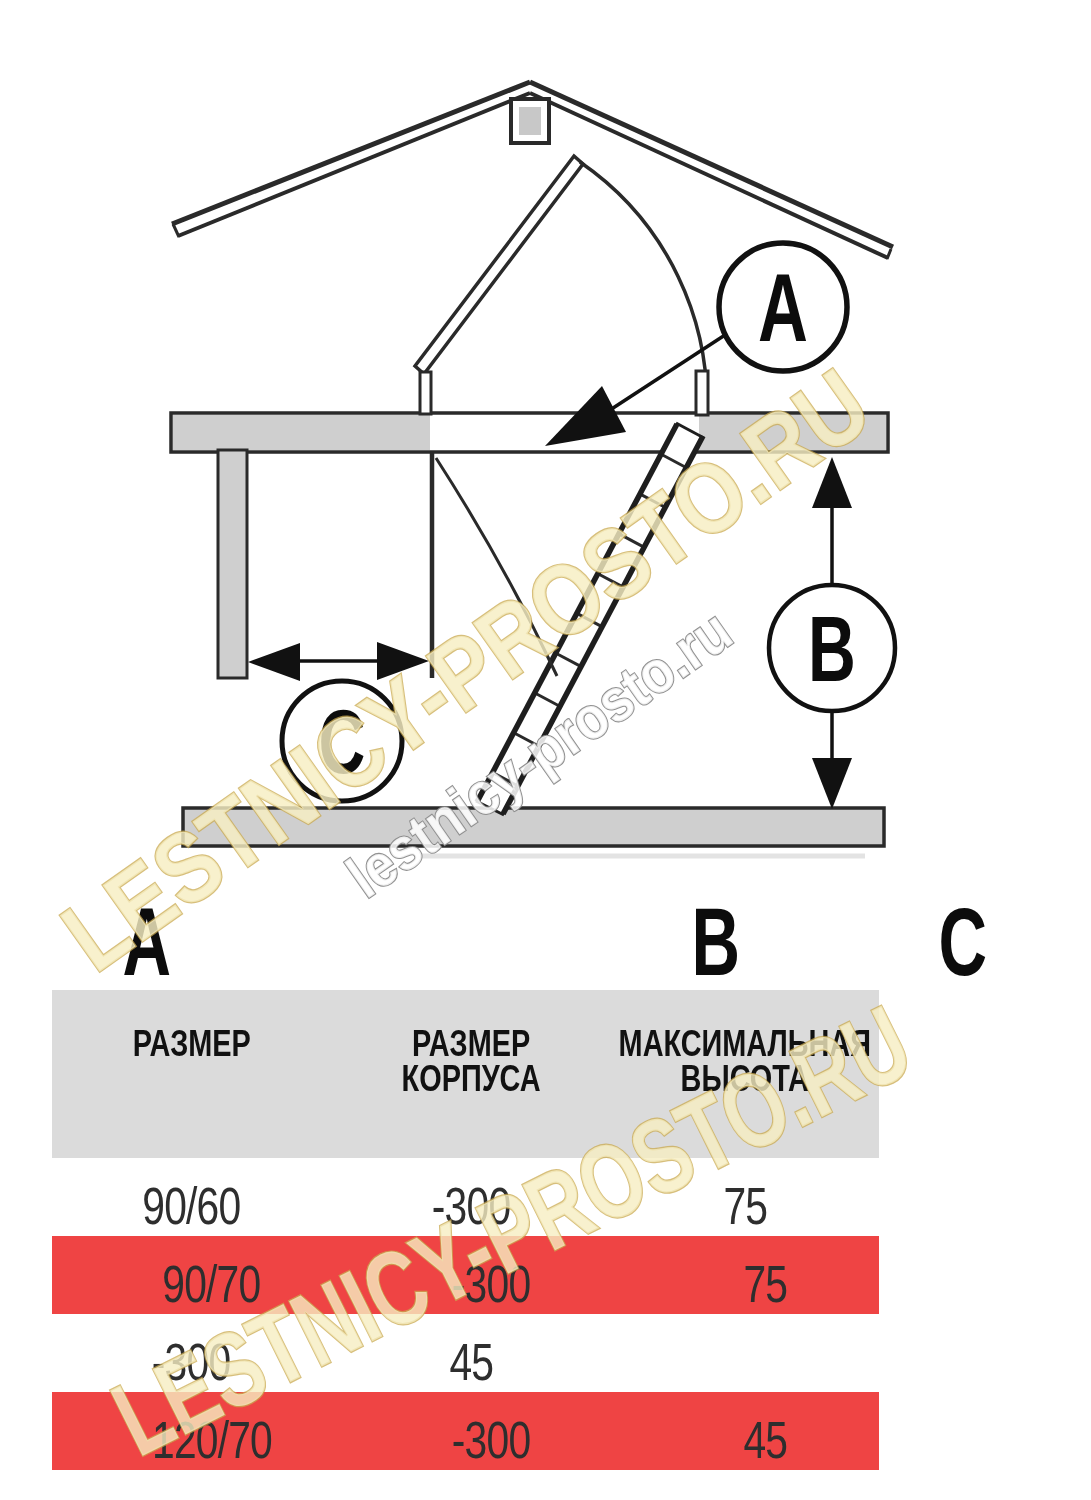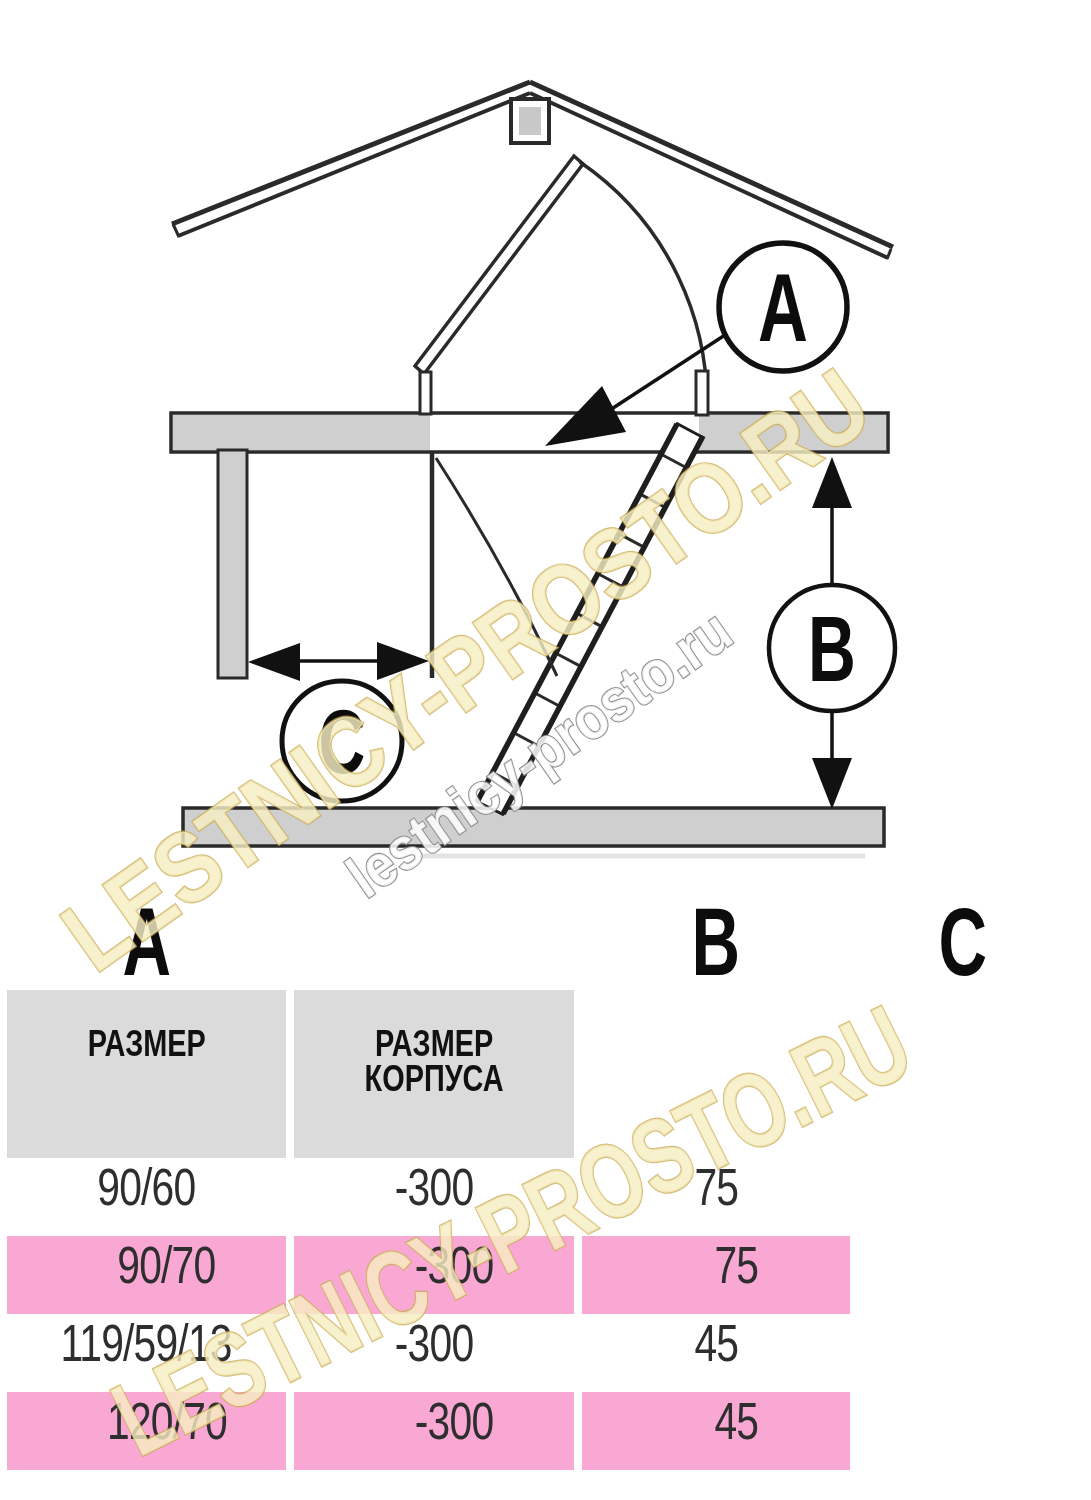--- a/index.html
+++ b/index.html
@@ -10,29 +10,29 @@
 
   
   .abc-row{position:absolute;left:7px;top:898px;width:1061px;height:88px;z-index:2;
            display:grid;grid-template-columns:279px 280px 268px 210px;column-gap:8px;}
   .abc-cell{display:flex;justify-content:center;align-items:flex-end;}
   .abc-cell span{display:inline-block;transform:scaleX(0.70);transform-origin:50% 100%;
                  font-size:96px;font-weight:700;color:#0c0c0c;line-height:88px;}
 
   
   .spec-table{position:absolute;left:7px;top:990px;width:1061px;z-index:2;}
-  .thead,.trow{display:grid;grid-template-columns:279px 280px 268px 210px;column-gap:8px;}
+  .thead,.trow{display:grid;grid-template-columns:279px 280px 268px 210px;margin-left:45px;}
   .th{height:168px;background:#dbdbdb;display:flex;justify-content:center;align-items:flex-start;
       padding-top:36px;box-sizing:border-box;}
   .th .cn{display:inline-block;transform:scaleX(0.78);transform-origin:50% 0;
           font-size:37px;font-weight:700;line-height:35px;color:#111;
           white-space:pre-line;text-align:center;}
   .trow{height:78px;}
-  .td{display:flex;justify-content:center;align-items:flex-start;}
-  .trow.stripe .td{background:#f9a8d4;padding-left:40px;}
+  .td{display:flex;justify-content:center;align-items:flex-end;}
+  .trow.stripe .td{background:#ef4444;padding-left:40px;}
   .td .cn2{display:inline-block;transform:scaleX(0.80);transform-origin:50% 50%;
            font-size:51px;font-weight:400;letter-spacing:-1px;color:#2e2e2e;}
 </style>
 </head>
 <body>
 
 <div class="page">
 
   <svg class="diagram-svg" width="1091" height="910" viewBox="0 0 1091 910">
 
@@ -138,20 +138,24 @@
 
   <div class="spec-table">
     <div class="thead">
       <div class="th">
           <span class="cn">РАЗМЕР</span>
         </div>
       <div class="th">
           <span class="cn">РАЗМЕР
 КОРПУСА</span>
         </div>
+      <div class="th">
+          <span class="cn">МАКСИМАЛЬНАЯ
+ВЫСОТА</span>
+        </div>
     </div>
     <div class="trow">
       <div class="td">
           <span class="cn2">90/60</span>
         </div>
       <div class="td">
           <span class="cn2">-300</span>
         </div>
       <div class="td">
           <span class="cn2">75</span>
@@ -162,23 +166,20 @@
           <span class="cn2">90/70</span>
         </div>
       <div class="td">
           <span class="cn2">-300</span>
         </div>
       <div class="td">
           <span class="cn2">75</span>
         </div>
     </div>
     <div class="trow">
-      <div class="td">
-          <span class="cn2">119/59/13</span>
-        </div>
       <div class="td">
           <span class="cn2">-300</span>
         </div>
       <div class="td">
           <span class="cn2">45</span>
         </div>
     </div>
     <div class="trow stripe">
       <div class="td">
           <span class="cn2">120/70</span>

